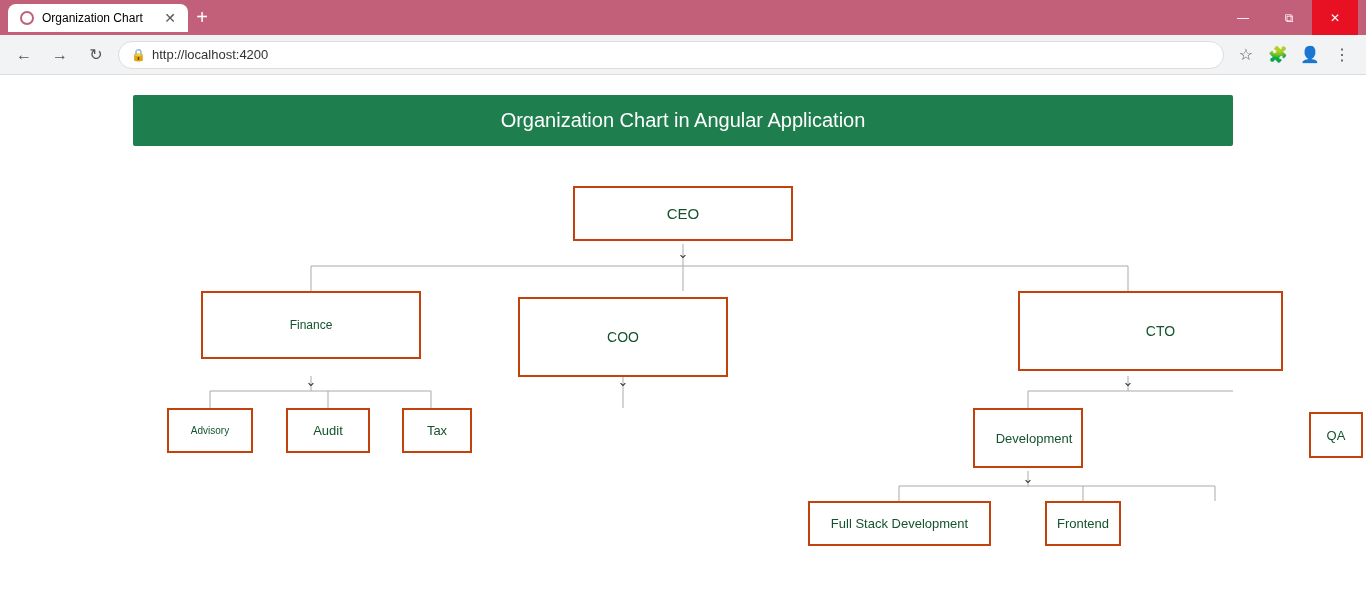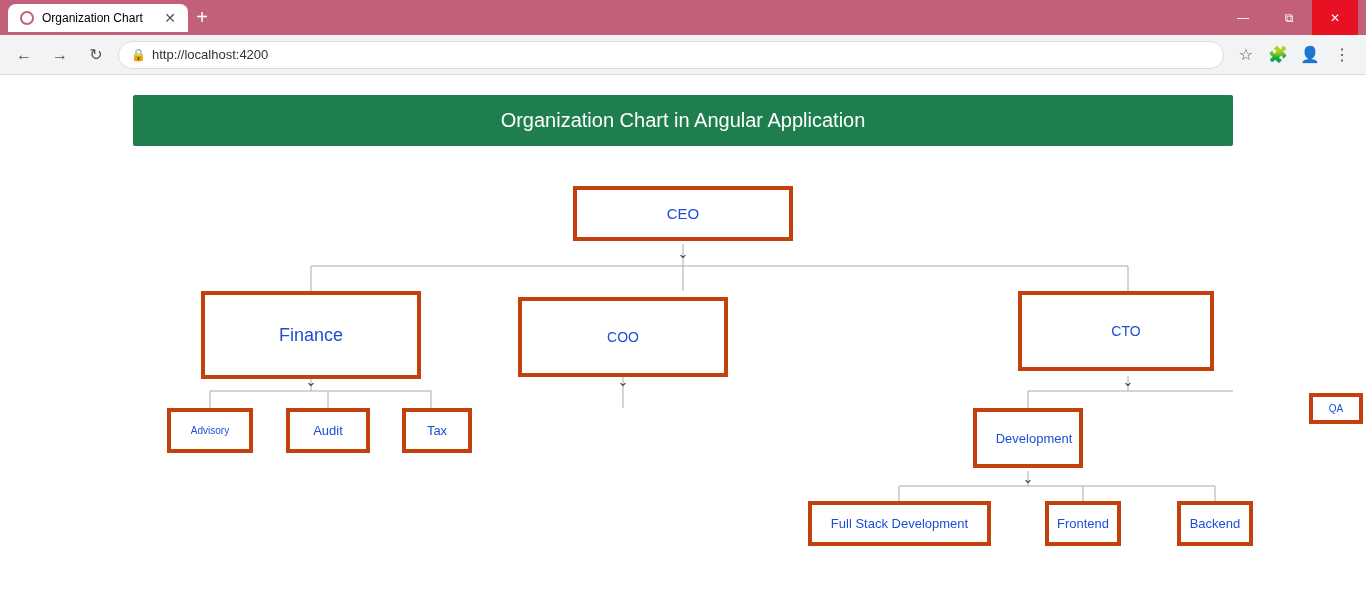--- a/index.html
+++ b/index.html
@@ -175,28 +175,28 @@
     
     .chart-wrapper {
       position: relative;
       width: 1100px;
       height: 390px;
       margin: 0 auto;
     }
 
     .node {
       position: absolute;
-      border: 4px solid #c2410c;
+      border: 2px solid #c2410c;
       background: #fff;
       text-align: center;
       display: flex;
       align-items: center;
       justify-content: center;
       font-size: 14px;
-      color: #1d4ed8;
+      color: #14532d;
       cursor: pointer;
     }
   </style>
 </head>
 <body>
 
 <div class="browser-chrome">
 
   <div class="title-bar">
     <div class="tab">
@@ -283,31 +283,31 @@
       <line x1="950" y1="310" x2="950" y2="325" stroke="#aaa" stroke-width="1"></line>
 
       <line x1="1082" y1="310" x2="1082" y2="325" stroke="#aaa" stroke-width="1"></line>
     </svg>
 
     <div class="node" style="left:440px; top:10px; width:220px; height:55px; font-size:15px;">
       <span>CEO</span>
     </div>
     <div style="position:absolute; left:550px; top:70px; transform:translateX(-50%); font-size:13px; color:#333;">⌄</div>
 
-    <div class="node" style="left:68px; top:115px; width:220px; height:88px; font-size:18px;">
+    <div class="node" style="left:68px; top:115px; width:220px; height:68px; font-size:12px;">
       <span>Finance</span>
     </div>
     <div style="position:absolute; left:178px; top:198px; transform:translateX(-50%); font-size:13px; color:#333;">⌄</div>
 
     <div class="node" style="left:385px; top:121px; width:210px; height:80px; font-size:14px;">
       <span>COO</span>
     </div>
     <div style="position:absolute; left:490px; top:198px; transform:translateX(-50%); font-size:13px; color:#333;">⌄</div>
 
-    <div class="node" style="left:885px; top:115px; width:196px; height:80px; font-size:14px;padding-left:20px;">
+    <div class="node" style="left:885px; top:115px; width:265px; height:80px; font-size:14px;padding-left:20px;">
       <span>CTO</span>
     </div>
     <div style="position:absolute; left:995px; top:198px; transform:translateX(-50%); font-size:13px; color:#333;">⌄</div>
 
     <div class="node" style="left:34px; top:232px; width:86px; height:45px; font-size:10px;">
       <span>Advisory</span>
     </div>
 
     <div class="node" style="left:153px; top:232px; width:84px; height:45px; font-size:13px;">
       <span>Audit</span>
@@ -316,29 +316,26 @@
     <div class="node" style="left:263px; top:232px; width:70px; height:45px; font-size:13px;margin-left:6px;">
       <span>Tax</span>
     </div>
 
 
     <div class="node" style="left:840px; top:232px; width:110px; height:60px; font-size:13px;padding-left:12px;">
       <span>Development</span>
     </div>
     <div style="position:absolute; left:895px; top:295px; transform:translateX(-50%); font-size:13px; color:#333;">⌄</div>
 
-    <div class="node" style="left:1176px; top:217px; width:54px; height:31px; font-size:10px;">
+    <div class="node" style="left:1176px; top:236px; width:54px; height:46px; font-size:13px;">
       <span>QA</span>
     </div>
 
     <div class="node" style="left:912px; top:325px; width:76px; height:45px; font-size:13px;">
       <span>Frontend</span>
     </div>
 
     <div class="node" style="left:675px; top:325px; width:183px; height:45px; font-size:13px;">
       <span>Full Stack Development</span>
     </div>
 
-    <div class="node" style="left:1044px; top:325px; width:76px; height:45px; font-size:13px;">
-      <span>Backend</span>
-    </div>
   </div>
 </div>
 
 </body></html>

